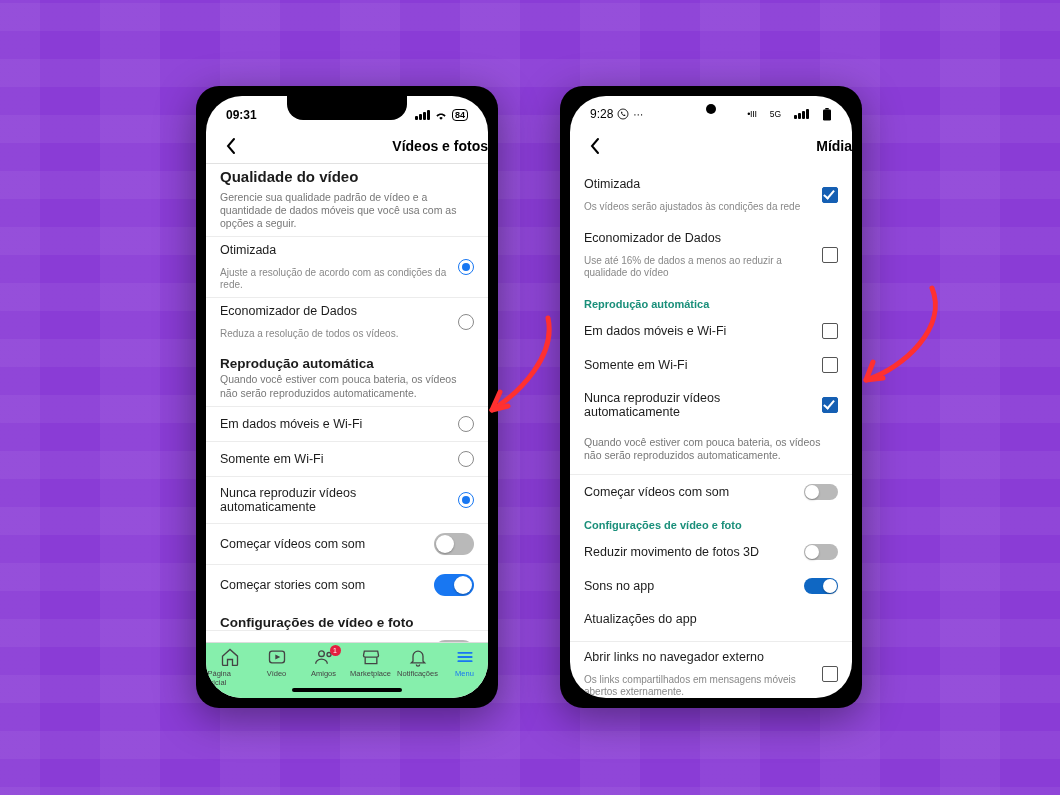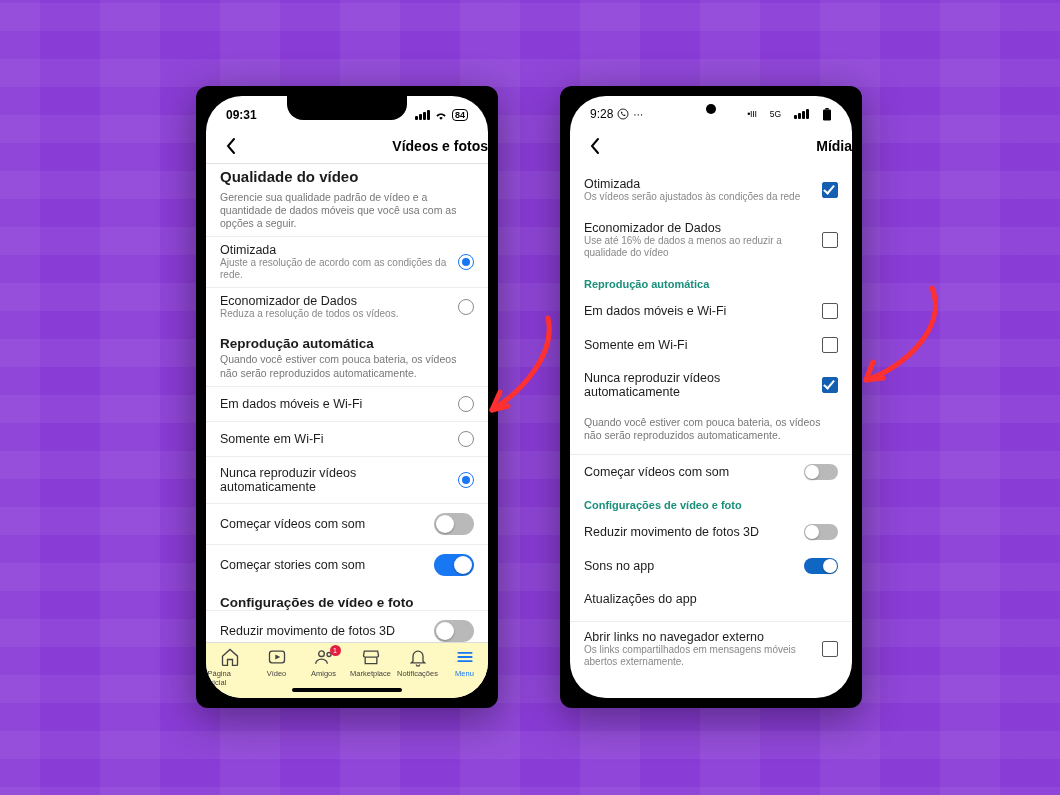--- a/index.html
+++ b/index.html
@@ -29,21 +29,21 @@
       repeating-linear-gradient(90deg,
         rgba(255,255,255,0.05) 0 60px,
         rgba(0,0,0,0) 60px 120px);
   }
 
   
   .phone {
     position: absolute;
     width: 302px;
     height: 622px;
-    border-radius: 12px;
+    border-radius: 23px;
     background: #000;
     padding: 10px;
     box-shadow: 0 10px 40px rgba(0,0,0,0.4);
   }
   .phone.ios { left: 196px; top: 86px; }
   .phone.android { left: 560px; top: 86px; }
   .phone .inner {
     position: relative;
     background: #fff;
     width: 100%;
@@ -135,21 +135,21 @@
   }
   .row {
     display:flex; align-items:center;
     padding: 9px 14px;
     border-top: 0.6px solid #ececec;
     gap: 10px;
   }
   .row:first-of-type { border-top:none; }
   .row .labels { flex:1; min-width:0; }
   .row .lbl { font-size: 12.5px; }
-  .row .sub { font-size: 10px; color:#888; line-height:1.2; margin-top:0; }
+  .row .sub { font-size: 10px; color:#888; line-height:1.2; margin-top:10px; }
   .row.tight { padding-top:6px; padding-bottom:6px; }
   .divider { height: 0.6px; background:#ececec; margin: 6px 0 0 0; }
 
   
   .radio { width:16px; height:16px; border-radius:50%; border:1.6px solid #8a8a8a; position:relative; flex:0 0 16px; }
   .radio.selected { border-color:#1877f2; }
   .radio.selected::after {
     content:""; position:absolute; inset:3px; background:#1877f2; border-radius:50%;
   }
   
@@ -171,21 +171,21 @@
   .toggle.small.on { background:#0f67c3; }
 
   
   .tabbar {
     flex: 0 0 56px;
     border-top: 0.6px solid #dcdcdc;
     display:flex;
     align-items:flex-start;
     justify-content:space-around;
     padding-top:4px;
-    background:#fef9c3;
+    background:#86efac;
     position:relative;
   }
   .tabbar::after {
     content:""; position:absolute; bottom:6px; left:50%; transform:translateX(-50%);
     width:110px; height:4px; border-radius:2px; background:#000;
   }
   .tabbtn {
     width:44px; display:flex; flex-direction:column; align-items:center; gap:2px;
     font-size:7.5px; color:#444; cursor:pointer; position:relative;
   }

